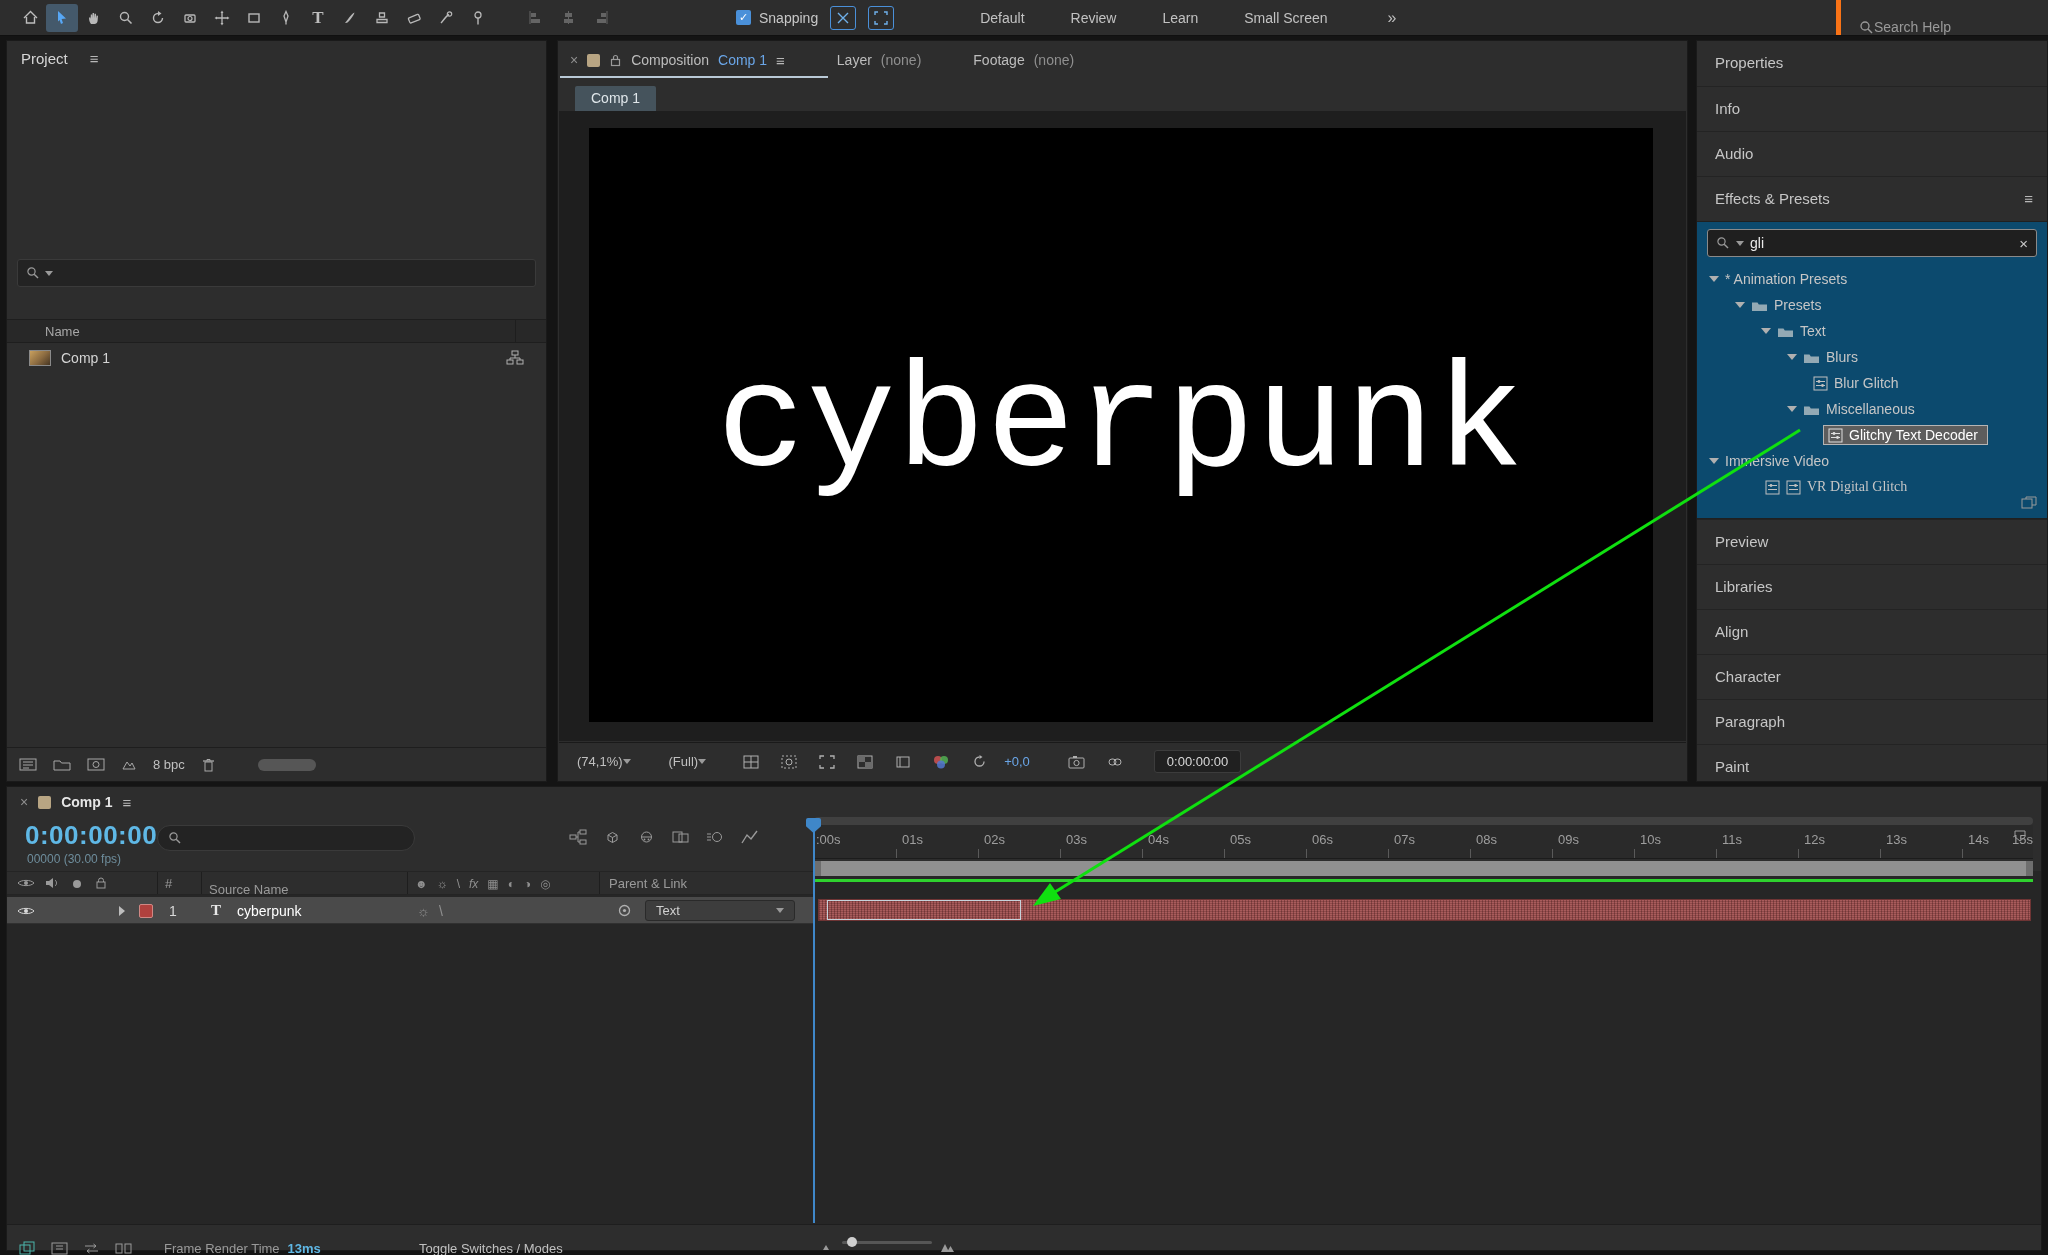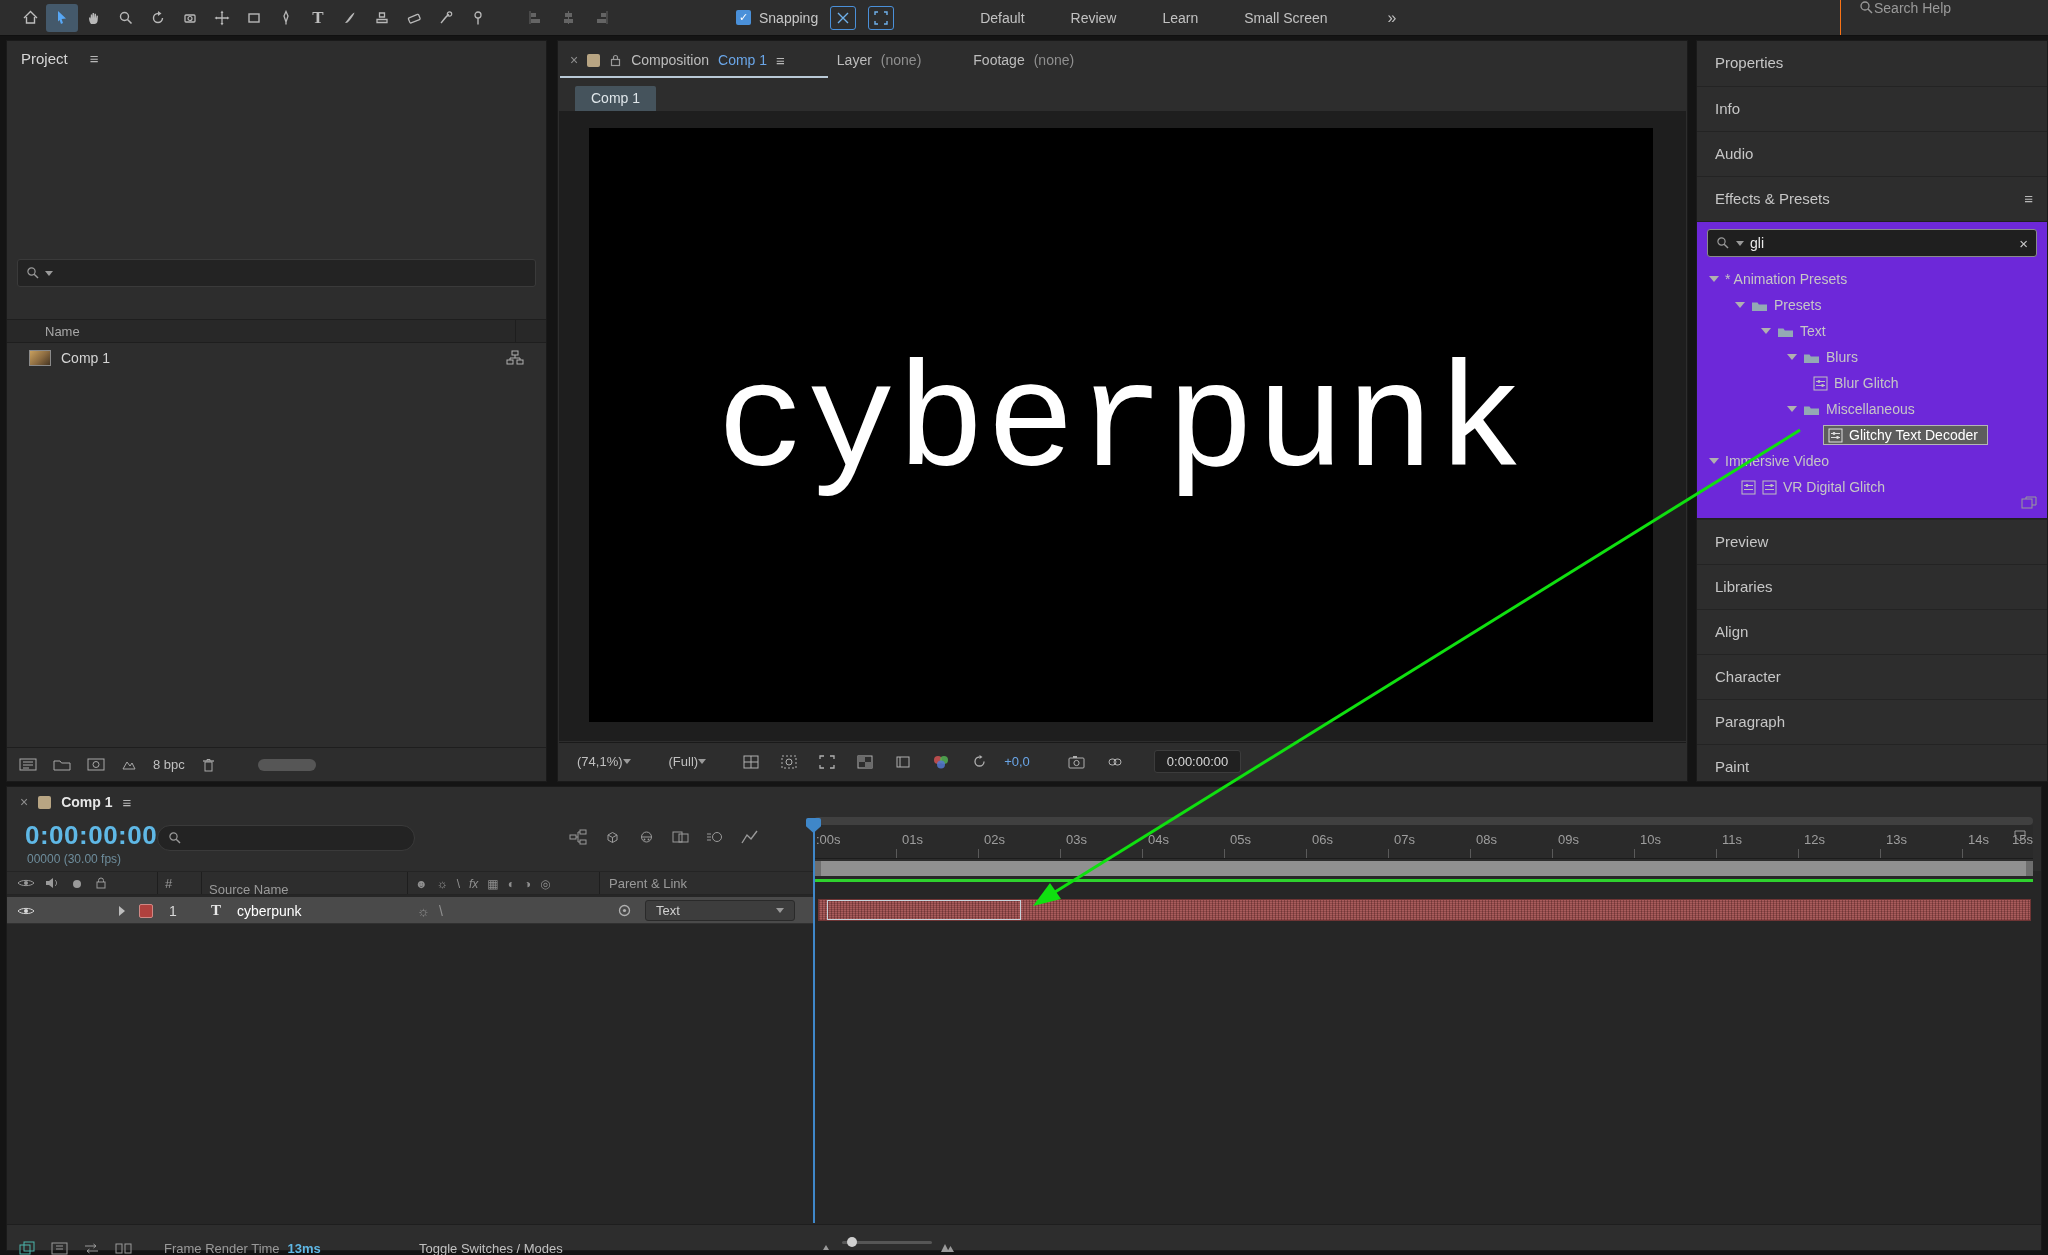--- a/index.html
+++ b/index.html
@@ -19,21 +19,21 @@
   .tool.active { background:#44596b; }
   .tool.dim { opacity:.4; }
   .tbigT { font-family:"Liberation Serif", serif; font-weight:bold; font-size:17px; color:#bdbdbd; }
   .agrp { display:flex; align-items:center; margin-left:26px; }
   .snapwrap { display:flex; align-items:center; margin-left:120px; gap:8px; }
   .cb { width:15px; height:15px; background:#4a90d9; border-radius:2px; color:#fff; font-size:11px; display:flex; align-items:center; justify-content:center; }
   .snaptog { width:26px; height:24px; border:1px solid #4a90d9; border-radius:3px; display:flex; align-items:center; justify-content:center; margin-left:4px; }
   .wsgrp { display:flex; align-items:center; margin-left:86px; gap:46px; color:#c2c2c2; }
   .ws { cursor:default; }
   .ovf { margin-left:60px; color:#bdbdbd; font-size:16px; }
-  .help { margin-left:auto; display:flex; align-items:flex-start; gap:0; border-left:1px solid #f97316; padding-left:18px; height:100%; }
+  .help { margin-left:auto; display:flex; align-items:flex-end; gap:0; border-left:5px solid #f97316; padding-left:18px; height:100%; }
   .helpinput { background:transparent; border:none; outline:none; color:#bdbdbd; font:14px "Liberation Sans",sans-serif; width:160px; }
   .helpinput::placeholder { color:#9a9a9a; }
 
   
   .panel { position:absolute; background:#2d2d2d; border:1px solid #1a1a1a; }
 
   
   #project { left:6px; top:40px; width:541px; height:742px; display:flex; flex-direction:column; }
   .ptitle { height:34px; display:flex; align-items:center; padding:0 14px; gap:22px; font-size:15px; color:#d6d6d6; }
   .hamb { color:#b8b8b8; font-size:15px; }
@@ -66,27 +66,27 @@
   .dd { display:flex; align-items:center; }
   .cfico { display:flex; align-items:center; justify-content:center; width:26px; height:24px; }
   .expo { color:#6aa6e8; }
   .tcbox { background:#202020; border:1px solid #3c3c3c; border-radius:3px; padding:3px 12px; color:#d8d8d8; margin-left:14px; }
 
   
   #rightstack { left:1696px; top:40px; width:352px; height:742px; overflow:hidden; }
   .rhead { height:45px; line-height:44px; padding-left:18px; font-size:15px; color:#c6c6c6; border-top:1px solid #232323; position:relative; }
   .rhead:first-child { border-top:none; }
   .rhead .hamb { position:absolute; right:14px; top:0; }
-  #fxbody { height:298px; border-top:1px solid #202020; border-bottom:1px solid #202020; position:relative; background:#6d28d9; }
+  #fxbody { height:298px; border-top:1px solid #202020; border-bottom:1px solid #202020; position:relative; background:#0c4a6e; }
   .fxsearch { margin:7px 10px 9px; height:28px; background:#1f1f1f; border:1px solid #8a8a8a; border-radius:3px; display:flex; align-items:center; gap:6px; padding:0 8px; }
   .fxinput { flex:1; background:transparent; border:none; outline:none; color:#eaeaea; font:14px "Liberation Sans",sans-serif; }
   .fxclear { color:#c8c8c8; font-size:15px; }
   .frow { height:26px; display:flex; align-items:center; gap:6px; color:#c6c6c6; font-size:14px; }
   .ind0 { padding-left:12px; } .ind1 { padding-left:38px; } .ind2 { padding-left:64px; }
-  .ind3 { padding-left:90px; } .ind4 { padding-left:116px; } .indvr { padding-left:44px; }
+  .ind3 { padding-left:90px; } .ind4 { padding-left:116px; } .indvr { padding-left:68px;font-family:Liberation Serif, serif; }
   .chv { width:0; height:0; border-left:5px solid transparent; border-right:5px solid transparent; border-top:6px solid #b0b0b0; }
   .sel { display:inline-flex; align-items:center; gap:6px; background:#5d5d5d; border:1px solid #b5b5b5; padding:1px 9px 1px 4px; color:#fff;margin-left:16px; }
   .fxnew { position:absolute; right:10px; bottom:8px; }
 
   
   #timeline { left:6px; top:786px; width:2036px; height:465px; background:#262626; }
   .ttop { position:absolute; left:0; top:0; right:0; height:84px; background:#2d2d2d; }
   .ttabs { position:absolute; left:0; top:0; height:30px; display:flex; align-items:center; gap:10px; padding:0 13px; }
   .ttab-name { color:#e6e6e6; font-weight:bold; }
   .tl-timecode { position:absolute; left:18px; top:33px; font-size:26px; font-weight:bold; color:#5fb8e6; letter-spacing:.5px; }

